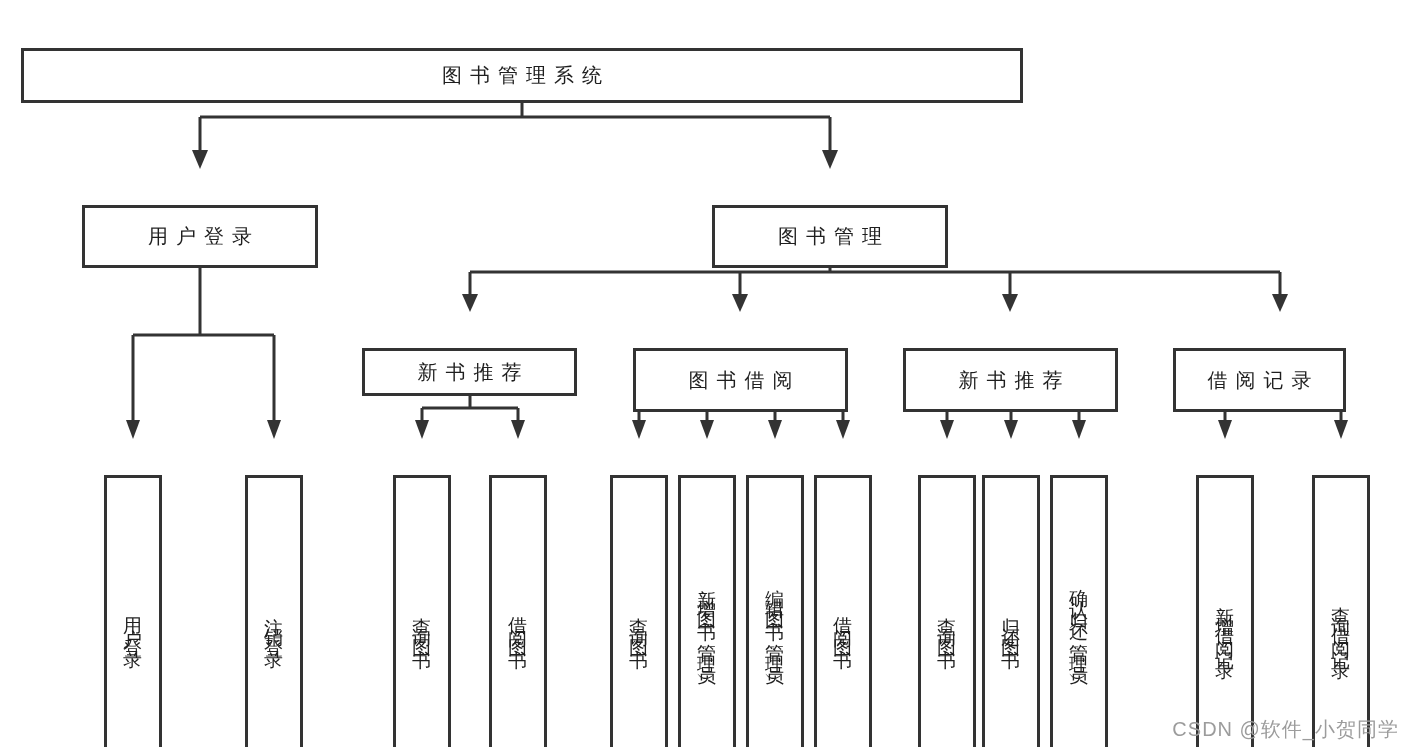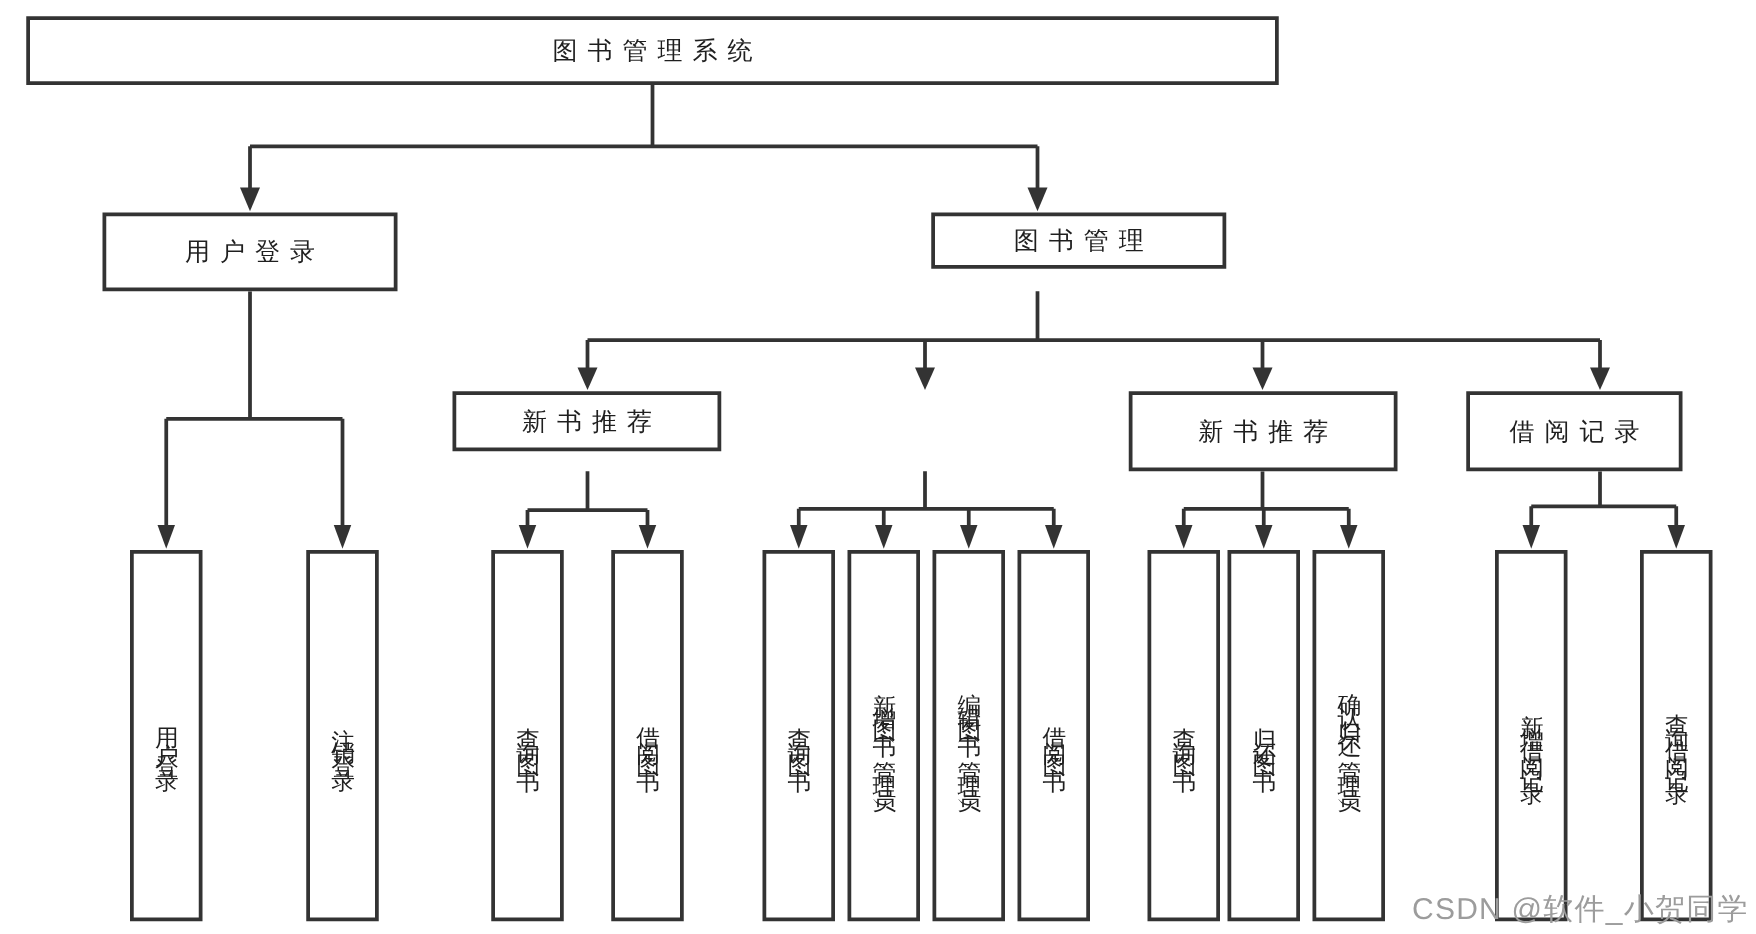--- a/index.html
+++ b/index.html
@@ -19,39 +19,40 @@
   }
   .box {
     position: absolute;
     box-sizing: border-box;
     border: 3px solid #333333;
     background: #ffffff;
     display: flex;
     align-items: center;
     justify-content: center;
     color: #1f1f1f;
+    margin-top: 35px;
   }
   .box.h span {
     font-size: 20px;
     letter-spacing: 8px;
     text-indent: 8px;
     white-space: nowrap;
   }
   .box.v span {
     writing-mode: vertical-rl;
     font-size: 19px;
     letter-spacing: 11px;
     line-height: 1;
     white-space: nowrap;
   }
   .watermark {
     position: absolute;
     right: 6px;
     bottom: 4px;
-    font-size: 24px;
+    font-size: 20px;
     color: #9c9c9c;
     letter-spacing: 1px;
     z-index: 5;
     white-space: nowrap;
   }
 </style>
 </head>
 <body>
 
 <div id="canvas">
@@ -99,26 +100,29 @@
     </g>
   </svg>
 
   <div class="box h" style="left:21px; top:13px; width:1002px; height:55px">
     <span>图书管理系统</span>
   </div>
 
   <div class="box h" style="left:82px; top:170px; width:236px; height:63px">
     <span>用户登录</span>
   </div>
-  <div class="box h" style="left:745px; top:170px; width:236px; height:45px">
+  <div class="box h" style="left:712px; top:170px; width:236px; height:63px">
     <span>图书管理</span>
   </div>
 
   <div class="box h" style="left:362px; top:313px; width:215px; height:48px">
     <span>新书推荐</span>
+  </div>
+  <div class="box h" style="left:633px; top:313px; width:215px; height:64px">
+    <span>图书借阅</span>
   </div>
   <div class="box h" style="left:903px; top:313px; width:215px; height:64px">
     <span>新书推荐</span>
   </div>
   <div class="box h" style="left:1173px; top:313px; width:173px; height:64px">
     <span>借阅记录</span>
   </div>
 
   <div class="box v" style="left:104px; top:440px; width:58px; height:297px">
     <span>用户登录</span>

